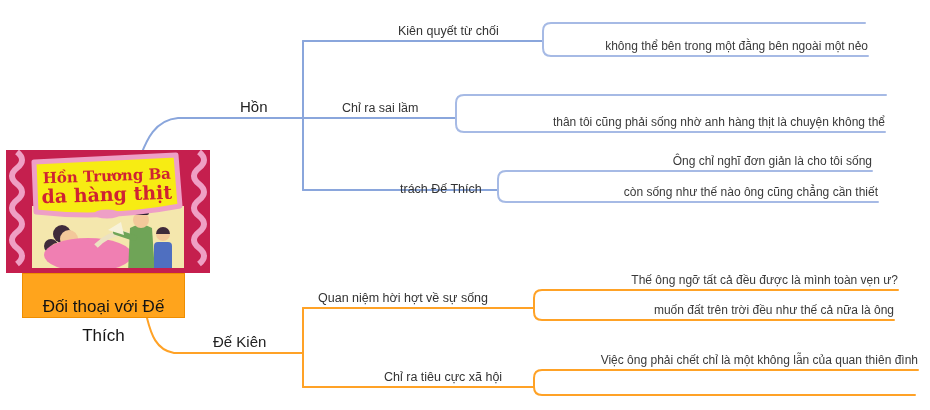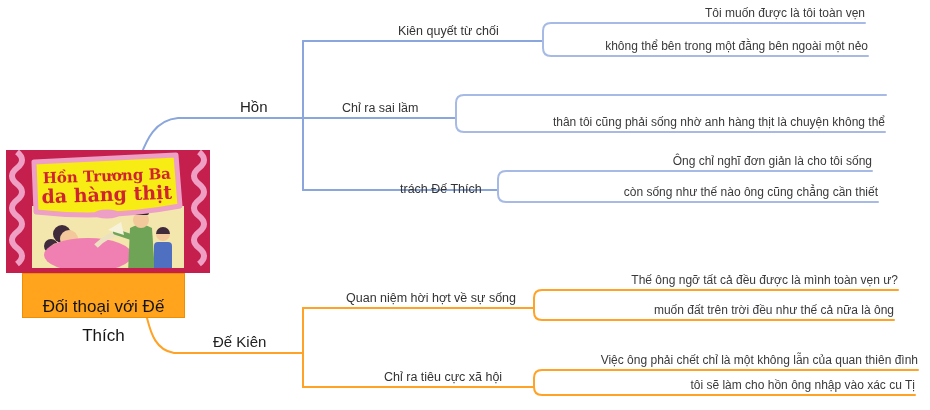--- a/index.html
+++ b/index.html
@@ -81,27 +81,25 @@
 
   <div id="root-box">Đối thoại với Đế Thích</div>
 
   <div class="lbl mlabel" style="left:240px;bottom:295px;">Hồn</div>
   <div class="lbl mlabel" style="left:213px;bottom:60px;">Đế Kiên</div>
 
   <div class="lbl blabel" style="left:398px;bottom:372px;">Kiên quyết từ chối</div>
   <div class="lbl blabel" style="left:342px;bottom:295px;">Chỉ ra sai lầm</div>
   <div class="lbl blabel" style="left:400px;bottom:214px;">trách Đế Thích</div>
 
-  <div class="lbl leaf" style="right:65px;bottom:390px;">Tôi muốn được là tôi toàn vẹn</div>
   <div class="lbl leaf" style="right:62px;bottom:357px;margin-top:45px;">không thể bên trong một đằng bên ngoài một nẻo</div>
   <div class="lbl leaf" style="right:58px;bottom:242px;">Ông chỉ nghĩ đơn giản là cho tôi sống</div>
   <div class="lbl leaf" style="right:45px;bottom:281px;">thân tôi cũng phải sống nhờ anh hàng thịt là chuyện không thể</div>
   <div class="lbl leaf" style="right:52px;bottom:211px;">còn sống như thế nào ông cũng chẳng cần thiết</div>
 
-  <div class="lbl blabel" style="left:346px;bottom:105px;margin-top:32px;">Quan niệm hời hợt về sự sống</div>
+  <div class="lbl blabel" style="left:318px;bottom:105px;margin-top:32px;">Quan niệm hời hợt về sự sống</div>
   <div class="lbl blabel" style="left:384px;bottom:26px;">Chỉ ra tiêu cực xã hội</div>
 
   <div class="lbl leaf" style="right:32px;bottom:123px;">Thế ông ngỡ tất cả đều được là mình toàn vẹn ư?</div>
   <div class="lbl leaf" style="right:36px;bottom:93px;">muốn đất trên trời đều như thế cả nữa là ông</div>
   <div class="lbl leaf" style="right:12px;bottom:43px;">Việc ông phải chết chỉ là một không lẫn của quan thiên đình</div>
-  <div class="lbl leaf" style="right:15px;bottom:18px;">tôi sẽ làm cho hồn ông nhập vào xác cu Tị</div>
 
 </div>
 
 </body></html>

